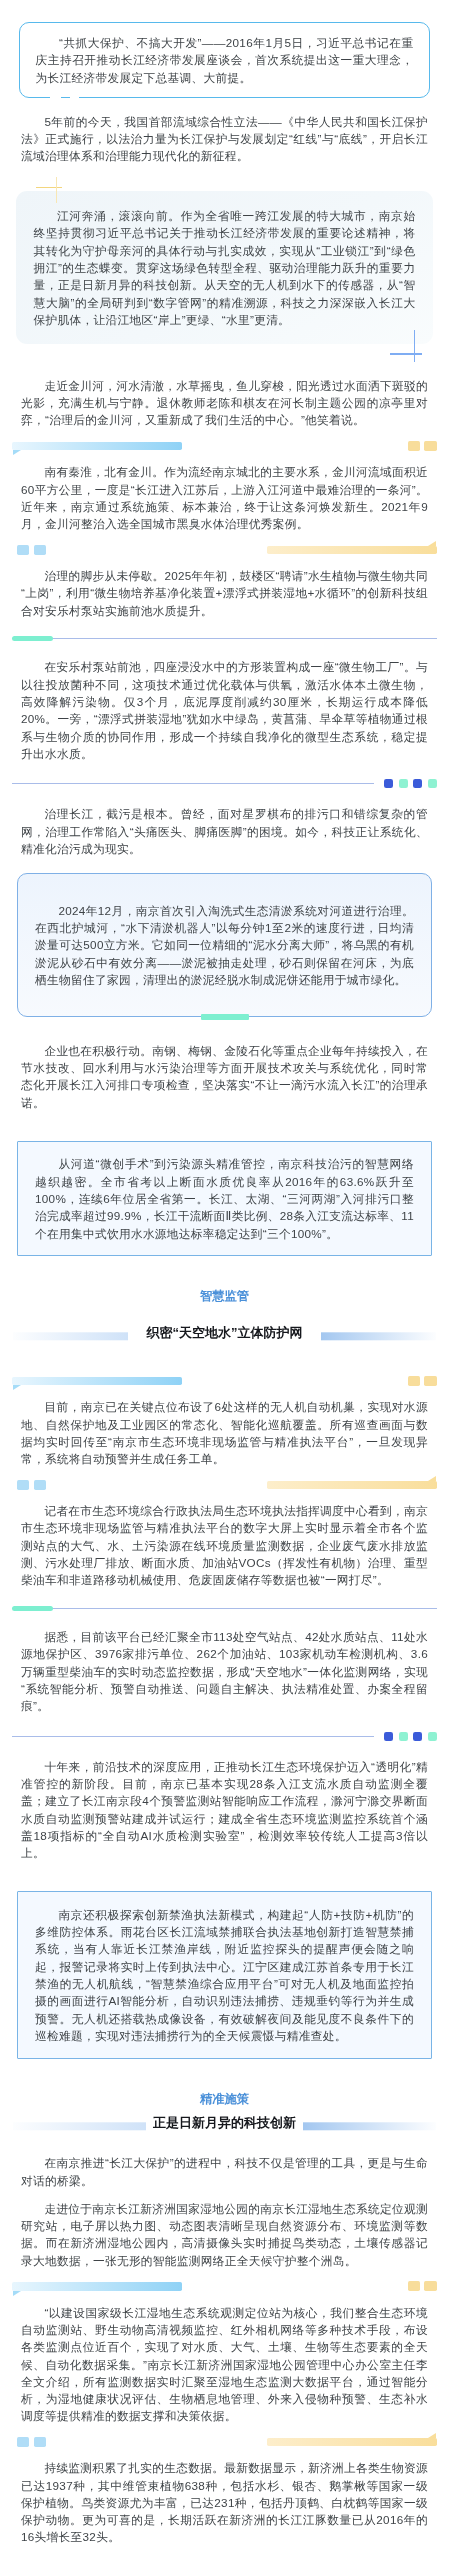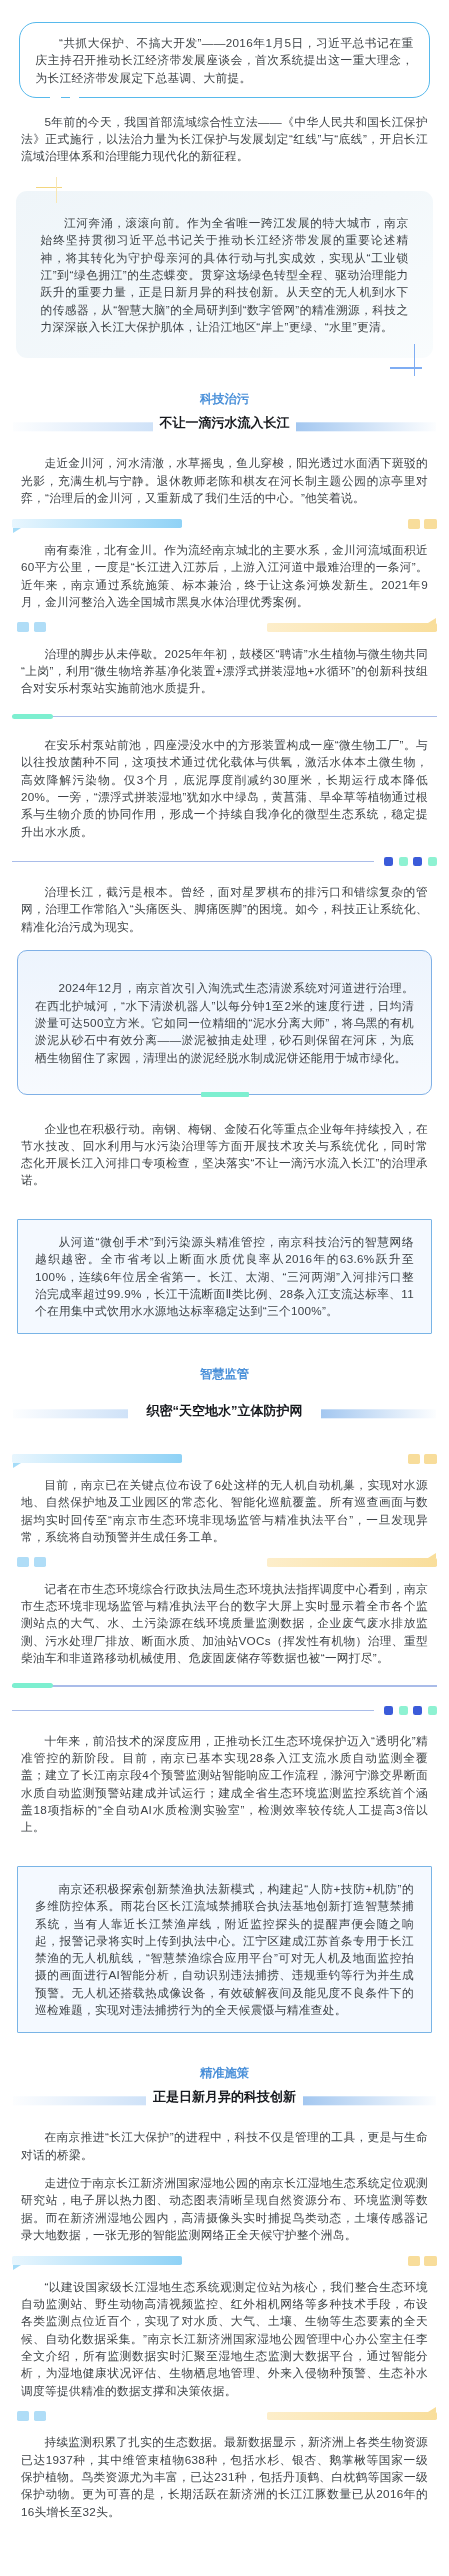--- a/index.html
+++ b/index.html
@@ -5,31 +5,31 @@
   html,body{margin:0;padding:0;background:#ffffff;}
   body{width:449px;font-family:"Liberation Sans","DejaVu Sans",sans-serif;color:#3e4347;}
   .page{width:449px;padding:20px 0 84px;box-sizing:border-box;background:#fff;}
 
   
   .para{margin:11px 21px;font-size:11.7px;line-height:17.3px;text-align:justify;
         text-indent:2em;color:#3e4347;letter-spacing:0.3px;}
 
   
   .quote-card{position:relative;margin:2.2px 19px 14.5px;border:1.7px solid #57b9ec;
-              border-radius:17px;padding:11px 15.6px;}
+              border-radius:10px;padding:11px 15.6px;}
   .quote-card .para{margin:0;}
   .dash-gap{position:absolute;bottom:-2.2px;height:3.3px;background:#fff;}
   .dash-gap.g1{left:30px;width:11px;}
   .dash-gap.g2{left:50px;width:9px;}
 
   
   .feature-wrap{position:relative;margin:27px 15.6px 33px;}
   .feature-card{background:linear-gradient(150deg,#eff5f9 0%,#f3f8fb 55%,#f9fcfd 100%);
                 border-radius:11px;padding:15.6px 18px;}
-  .feature-card .para{margin:7px;}
+  .feature-card .para{margin:0;}
   .plus{position:absolute;pointer-events:none;}
   .plus .h,.plus .v{position:absolute;}
   .plus-yellow{left:20px;top:-14.5px;width:26px;height:26px;}
   .plus-yellow .h{left:0;top:10px;width:26px;height:1.1px;background:#f3d67e;}
   .plus-yellow .v{left:20px;top:0;width:1.1px;height:26px;background:#f8e7b4;}
   .plus-blue{right:11px;bottom:-18px;width:32px;height:32px;}
   .plus-blue .h{left:0;top:23.4px;width:32px;height:1.7px;background:#7fadf3;}
   .plus-blue .v{left:23.4px;top:0;width:1.7px;height:32px;background:#7fadf3;}
 
   
@@ -98,28 +98,20 @@
           <i class="v"></i>
         </span>
         <div class="feature-card">
           <p class="para">江河奔涌，滚滚向前。作为全省唯一跨江发展的特大城市，南京始终坚持贯彻习近平总书记关于推动长江经济带发展的重要论述精神，将其转化为守护母亲河的具体行动与扎实成效，实现从“工业锁江”到“绿色拥江”的生态蝶变。贯穿这场绿色转型全程、驱动治理能力跃升的重要力量，正是日新月异的科技创新。从天空的无人机到水下的传感器，从“智慧大脑”的全局研判到“数字管网”的精准溯源，科技之力深深嵌入长江大保护肌体，让沿江地区“岸上”更绿、“水里”更清。</p>
         </div>
         <span class="plus plus-blue">
           <i class="h"></i>
           <i class="v"></i>
         </span>
       </div>
-      <div class="section-header">
-        <div class="section-label">科技治污</div>
-        <div class="subtitle-row">
-          <span class="subtitle-bar left"></span>
-          <h2 class="section-title" style="margin: 0px;">不让一滴污水流入长江</h2>
-          <span class="subtitle-bar right"></span>
-        </div>
-      </div>
       <p class="para">走近金川河，河水清澈，水草摇曳，鱼儿穿梭，阳光透过水面洒下斑驳的光影，充满生机与宁静。退休教师老陈和棋友在河长制主题公园的凉亭里对弈，“治理后的金川河，又重新成了我们生活的中心。”他笑着说。</p>
       <div class="divider">
         <span class="bubble blue"></span>
         <span class="qpair yellow">
           <i></i>
           <i></i>
         </span>
       </div>
       <p class="para">南有秦淮，北有金川。作为流经南京城北的主要水系，金川河流域面积近60平方公里，一度是“长江进入江苏后，上游入江河道中最难治理的一条河”。近年来，南京通过系统施策、标本兼治，终于让这条河焕发新生。2021年9月，金川河整治入选全国城市黑臭水体治理优秀案例。</p>
       <div class="divider">
@@ -172,20 +164,21 @@
           <i></i>
           <i></i>
         </span>
         <span class="bubble yellow"></span>
       </div>
       <p class="para">记者在市生态环境综合行政执法局生态环境执法指挥调度中心看到，南京市生态环境非现场监管与精准执法平台的数字大屏上实时显示着全市各个监测站点的大气、水、土污染源在线环境质量监测数据，企业废气废水排放监测、污水处理厂排放、断面水质、加油站VOCs（挥发性有机物）治理、重型柴油车和非道路移动机械使用、危废固废储存等数据也被“一网打尽”。</p>
       <div class="divider-accent">
         <span class="line"></span>
         <span class="chip"></span>
       </div>
+      <p class="para">据悉，目前该平台已经汇聚全市113处空气站点、42处水质站点、11处水源地保护区、3976家排污单位、262个加油站、103家机动车检测机构、3.6万辆重型柴油车的实时动态监控数据，形成“天空地水”一体化监测网络，实现“系统智能分析、预警自动推送、问题自主解决、执法精准处置、办案全程留痕”。</p>
       <div class="divider-squares">
         <span class="line"></span>
         <span class="sq blue"></span>
         <span class="sq mint"></span>
         <span class="sq blue"></span>
         <span class="sq mint"></span>
       </div>
       <p class="para">十年来，前沿技术的深度应用，正推动长江生态环境保护迈入“透明化”精准管控的新阶段。目前，南京已基本实现28条入江支流水质自动监测全覆盖；建立了长江南京段4个预警监测站智能响应工作流程，滁河宁滁交界断面水质自动监测预警站建成并试运行；建成全省生态环境监测监控系统首个涵盖18项指标的“全自动AI水质检测实验室”，检测效率较传统人工提高3倍以上。</p>
       <div class="stat-card">
         <p class="para">南京还积极探索创新禁渔执法新模式，构建起“人防+技防+机防”的多维防控体系。雨花台区长江流域禁捕联合执法基地创新打造智慧禁捕系统，当有人靠近长江禁渔岸线，附近监控探头的提醒声便会随之响起，报警记录将实时上传到执法中心。江宁区建成江苏首条专用于长江禁渔的无人机航线，“智慧禁渔综合应用平台”可对无人机及地面监控拍摄的画面进行AI智能分析，自动识别违法捕捞、违规垂钓等行为并生成预警。无人机还搭载热成像设备，有效破解夜间及能见度不良条件下的巡检难题，实现对违法捕捞行为的全天候震慑与精准查处。</p>

